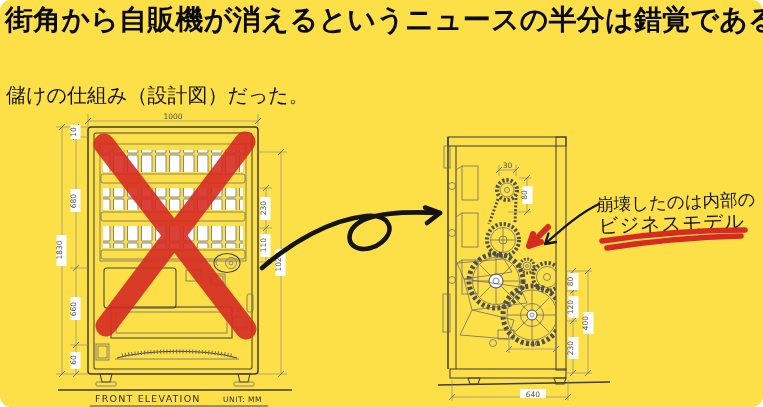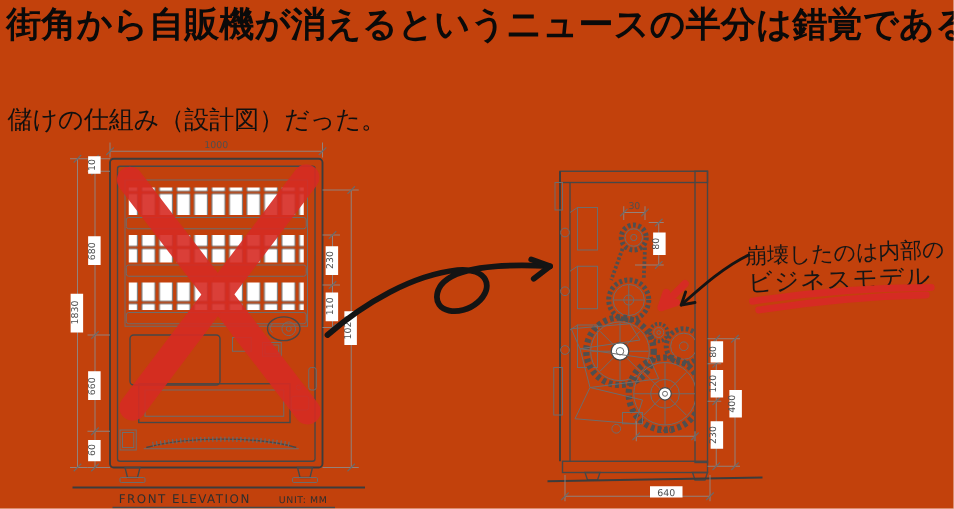--- a/index.html
+++ b/index.html
@@ -1,17 +1,17 @@
 <!DOCTYPE html>
 <html><head>
 <meta charset="utf-8">
 <style>
   html,body { margin:0; padding:0; background:#ffffff; }
-  .stage { position:relative; width:763px; height:407px; background:#c2410c; overflow:hidden;
-           font-family:"DejaVu Sans","Liberation Sans",sans-serif; }
+  .stage { position:relative; width:763px; height:407px; background:#fde047; overflow:hidden;
+           font-family:"DejaVu Sans","Liberation Sans",sans-serif;border-radius:11px; }
   .title { position:absolute; left:5px; top:1px; margin:0; font-size:28px; font-weight:bold;
            color:#0a0a0a; white-space:nowrap; letter-spacing:0.2px; }
   .bodytext { position:absolute; left:6px; margin:0; font-size:20px; color:#101010; white-space:nowrap; }
   #body1 { top:52px; }
   #body2 { top:82px; }
   svg { position:absolute; left:0; top:0; }
   .ln      { fill:none; stroke:#474747; stroke-width:1.1; }
   .lnb     { fill:none; stroke:#3c3c3c; stroke-width:1.5; }
   .lnthin  { fill:none; stroke:#6d6d6d; stroke-width:0.8; }
   .dimln   { fill:none; stroke:#8c8c8c; stroke-width:0.7; }

